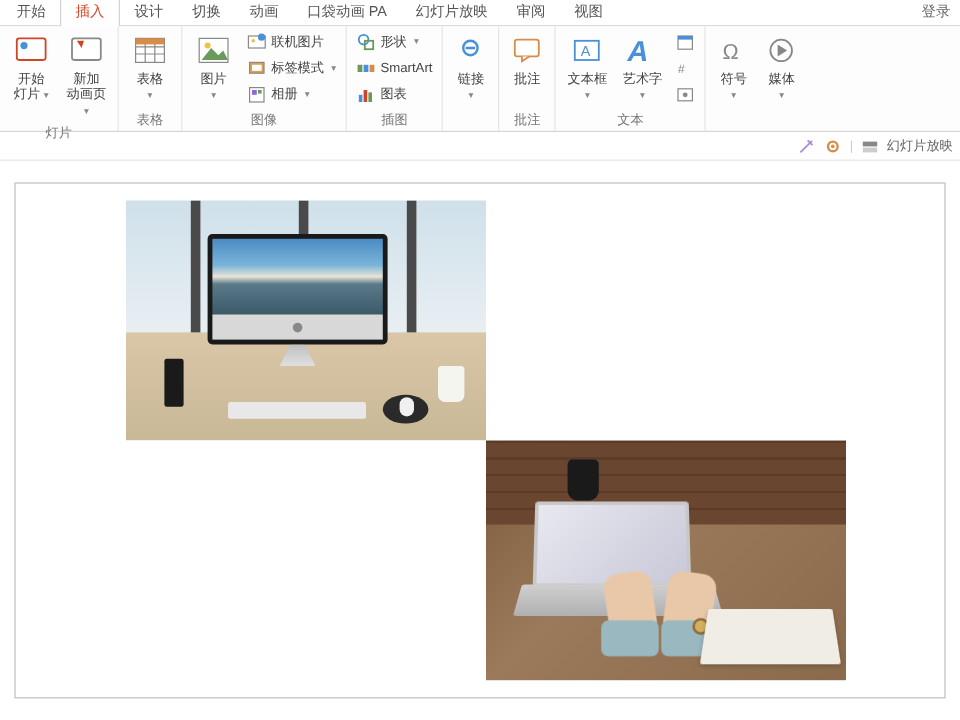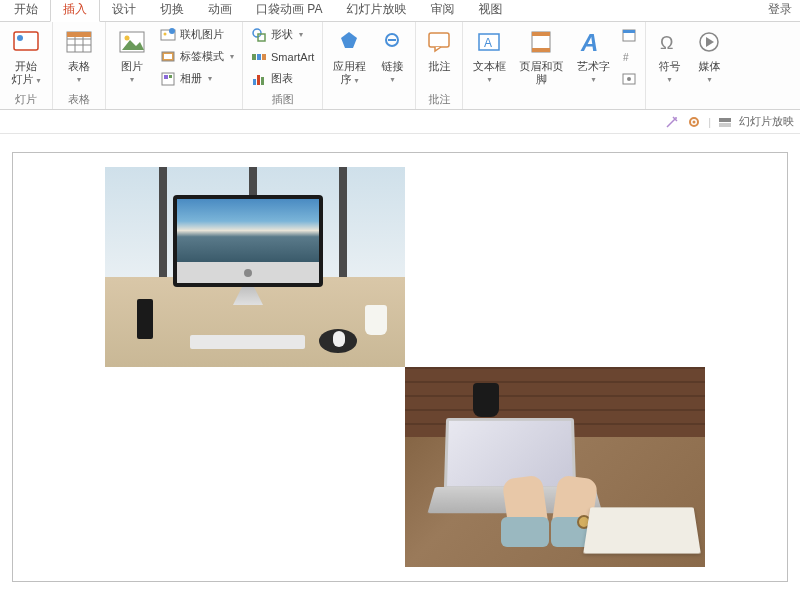--- a/index.html
+++ b/index.html
@@ -92,20 +92,29 @@
     <div class="group-body">
       <div class="big-btn">
         <div class="ic">
             <svg width="28" height="24">
               <rect x="2" y="2" width="24" height="18" rx="2" fill="#fff" stroke="#d14424" stroke-width="1.5"></rect>
               <circle cx="8" cy="8" r="3" fill="#4a90d9"></circle>
             </svg>
           </div>
         <div class="lbl">开始<br>灯片 <span class="caret">▾</span></div>
       </div>
+      <div class="big-btn">
+        <div class="ic">
+            <svg width="28" height="24">
+              <rect x="2" y="2" width="24" height="18" rx="2" fill="#fff" stroke="#888" stroke-width="1.5"></rect>
+              <path d="M6 4 L12 4 L10 10 Z" fill="#d14424"></path>
+            </svg>
+          </div>
+        <div class="lbl">新加<br>动画页 <span class="caret">▾</span></div>
+      </div>
     </div>
     <div class="group-label">灯片</div>
   </div>
 
   <div class="group">
     <div class="group-body">
       <div class="big-btn">
         <div class="ic">
             <svg width="28" height="24">
               <rect x="2" y="2" width="24" height="20" fill="#fff" stroke="#888"></rect>
@@ -163,20 +172,21 @@
                 <rect x="2" y="2" width="12" height="12" fill="#fff" stroke="#888"></rect>
                 <rect x="4" y="4" width="4" height="4" fill="#8a6ad9"></rect>
                 <rect x="9" y="4" width="3" height="3" fill="#6a9a5a"></rect>
               </svg>
             </span>
             <span>相册</span>
             <span class="scaret">▾</span>
           </div>
       </div>
     </div>
+    <div class="group-label">图像</div>
   </div>
 
   <div class="group">
     <div class="group-body">
       <div class="stack">
         <div class="small-btn">
             <span class="sic">
               <svg width="16" height="16">
                 <circle cx="6" cy="6" r="4" fill="none" stroke="#4a90d9" stroke-width="1.5"></circle>
                 <rect x="7" y="7" width="7" height="7" fill="none" stroke="#6a9a5a" stroke-width="1.5"></rect>
@@ -205,28 +215,20 @@
             </span>
             <span>图表</span>
           </div>
       </div>
     </div>
     <div class="group-label">插图</div>
   </div>
 
   <div class="group">
     <div class="group-body">
-      <div class="big-btn">
-        <div class="ic">
-            <svg width="24" height="24">
-              <path d="M12 2 L20 8 L16 18 L8 18 L4 8 Z" fill="#4a90d9"></path>
-            </svg>
-          </div>
-        <div class="lbl">应用程<br>序 <span class="caret">▾</span></div>
-      </div>
       <div class="big-btn" style="width:38px">
         <div class="ic">
             <svg width="24" height="20">
               <circle cx="12" cy="8" r="6" fill="none" stroke="#4a90d9" stroke-width="2"></circle>
               <path d="M8 8 L16 8" stroke="#4a90d9" stroke-width="2"></path>
             </svg>
           </div>
         <div class="lbl">链接</div>
         <div class="caret">▾</div>
       </div>
@@ -254,30 +256,20 @@
       <div class="big-btn">
         <div class="ic">
             <svg width="24" height="24">
               <rect x="2" y="4" width="20" height="16" fill="#fff" stroke="#4a90d9" stroke-width="1.5"></rect>
               <text x="7" y="17" font-size="12" fill="#4a90d9">A</text>
             </svg>
           </div>
         <div class="lbl">文本框</div>
         <div class="caret">▾</div>
       </div>
-      <div class="big-btn" style="width:56px">
-        <div class="ic">
-            <svg width="24" height="24">
-              <rect x="3" y="2" width="18" height="20" fill="#fff" stroke="#888"></rect>
-              <rect x="3" y="2" width="18" height="4" fill="#d98c4a"></rect>
-              <rect x="3" y="18" width="18" height="4" fill="#d98c4a"></rect>
-            </svg>
-          </div>
-        <div class="lbl">页眉和页脚</div>
-      </div>
       <div class="big-btn">
         <div class="ic">
             <svg width="28" height="26">
               <text x="2" y="22" font-size="24" font-style="italic" fill="#4a90d9" font-weight="bold">A</text>
             </svg>
           </div>
         <div class="lbl">艺术字</div>
         <div class="caret">▾</div>
       </div>
       <div class="stack">
@@ -299,20 +291,21 @@
         <div class="small-btn">
             <span class="sic">
               <svg width="16" height="16">
                 <rect x="2" y="3" width="12" height="10" fill="#fff" stroke="#888"></rect>
                 <circle cx="8" cy="8" r="2" fill="#888"></circle>
               </svg>
             </span>
           </div>
       </div>
     </div>
+    <div class="group-label">文本</div>
   </div>
 
   <div class="group" style="border-right:none">
     <div class="group-body">
       <div class="big-btn" style="width:38px">
         <div class="ic">
             <svg width="24" height="22">
               <text x="3" y="18" font-size="18" fill="#888">Ω</text>
             </svg>
           </div>

